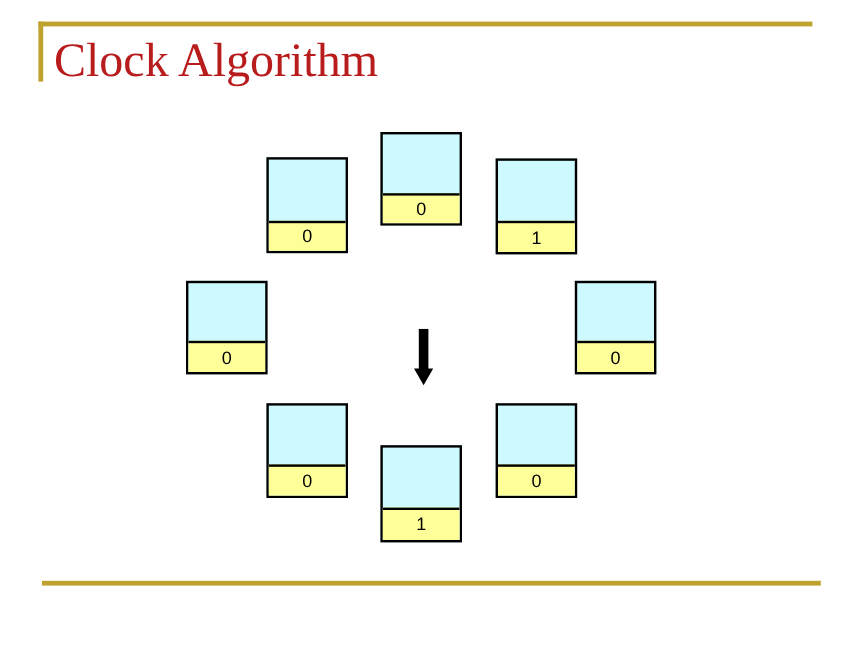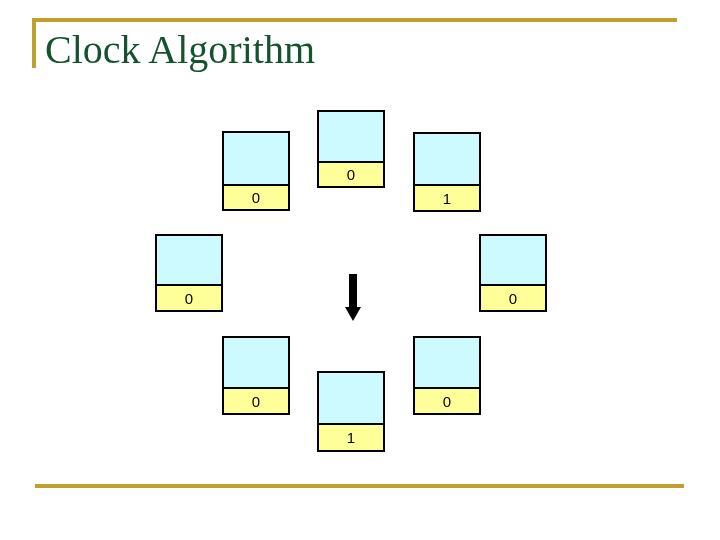--- a/index.html
+++ b/index.html
@@ -40,21 +40,21 @@
     width: 649px;
     height: 4px;
     background: #bfa22e;
   }
 
   
   .slide-title {
     position: absolute;
     left: 45px;
     top: 27px;
-    color: #14532d;
+    color: #b91c1c;
     font-family: "Liberation Serif", "DejaVu Serif", serif;
     font-size: 40px;
     line-height: 46px;
     white-space: nowrap;
     letter-spacing: 0px;
   }
 
   
   .frame {
     position: absolute;

